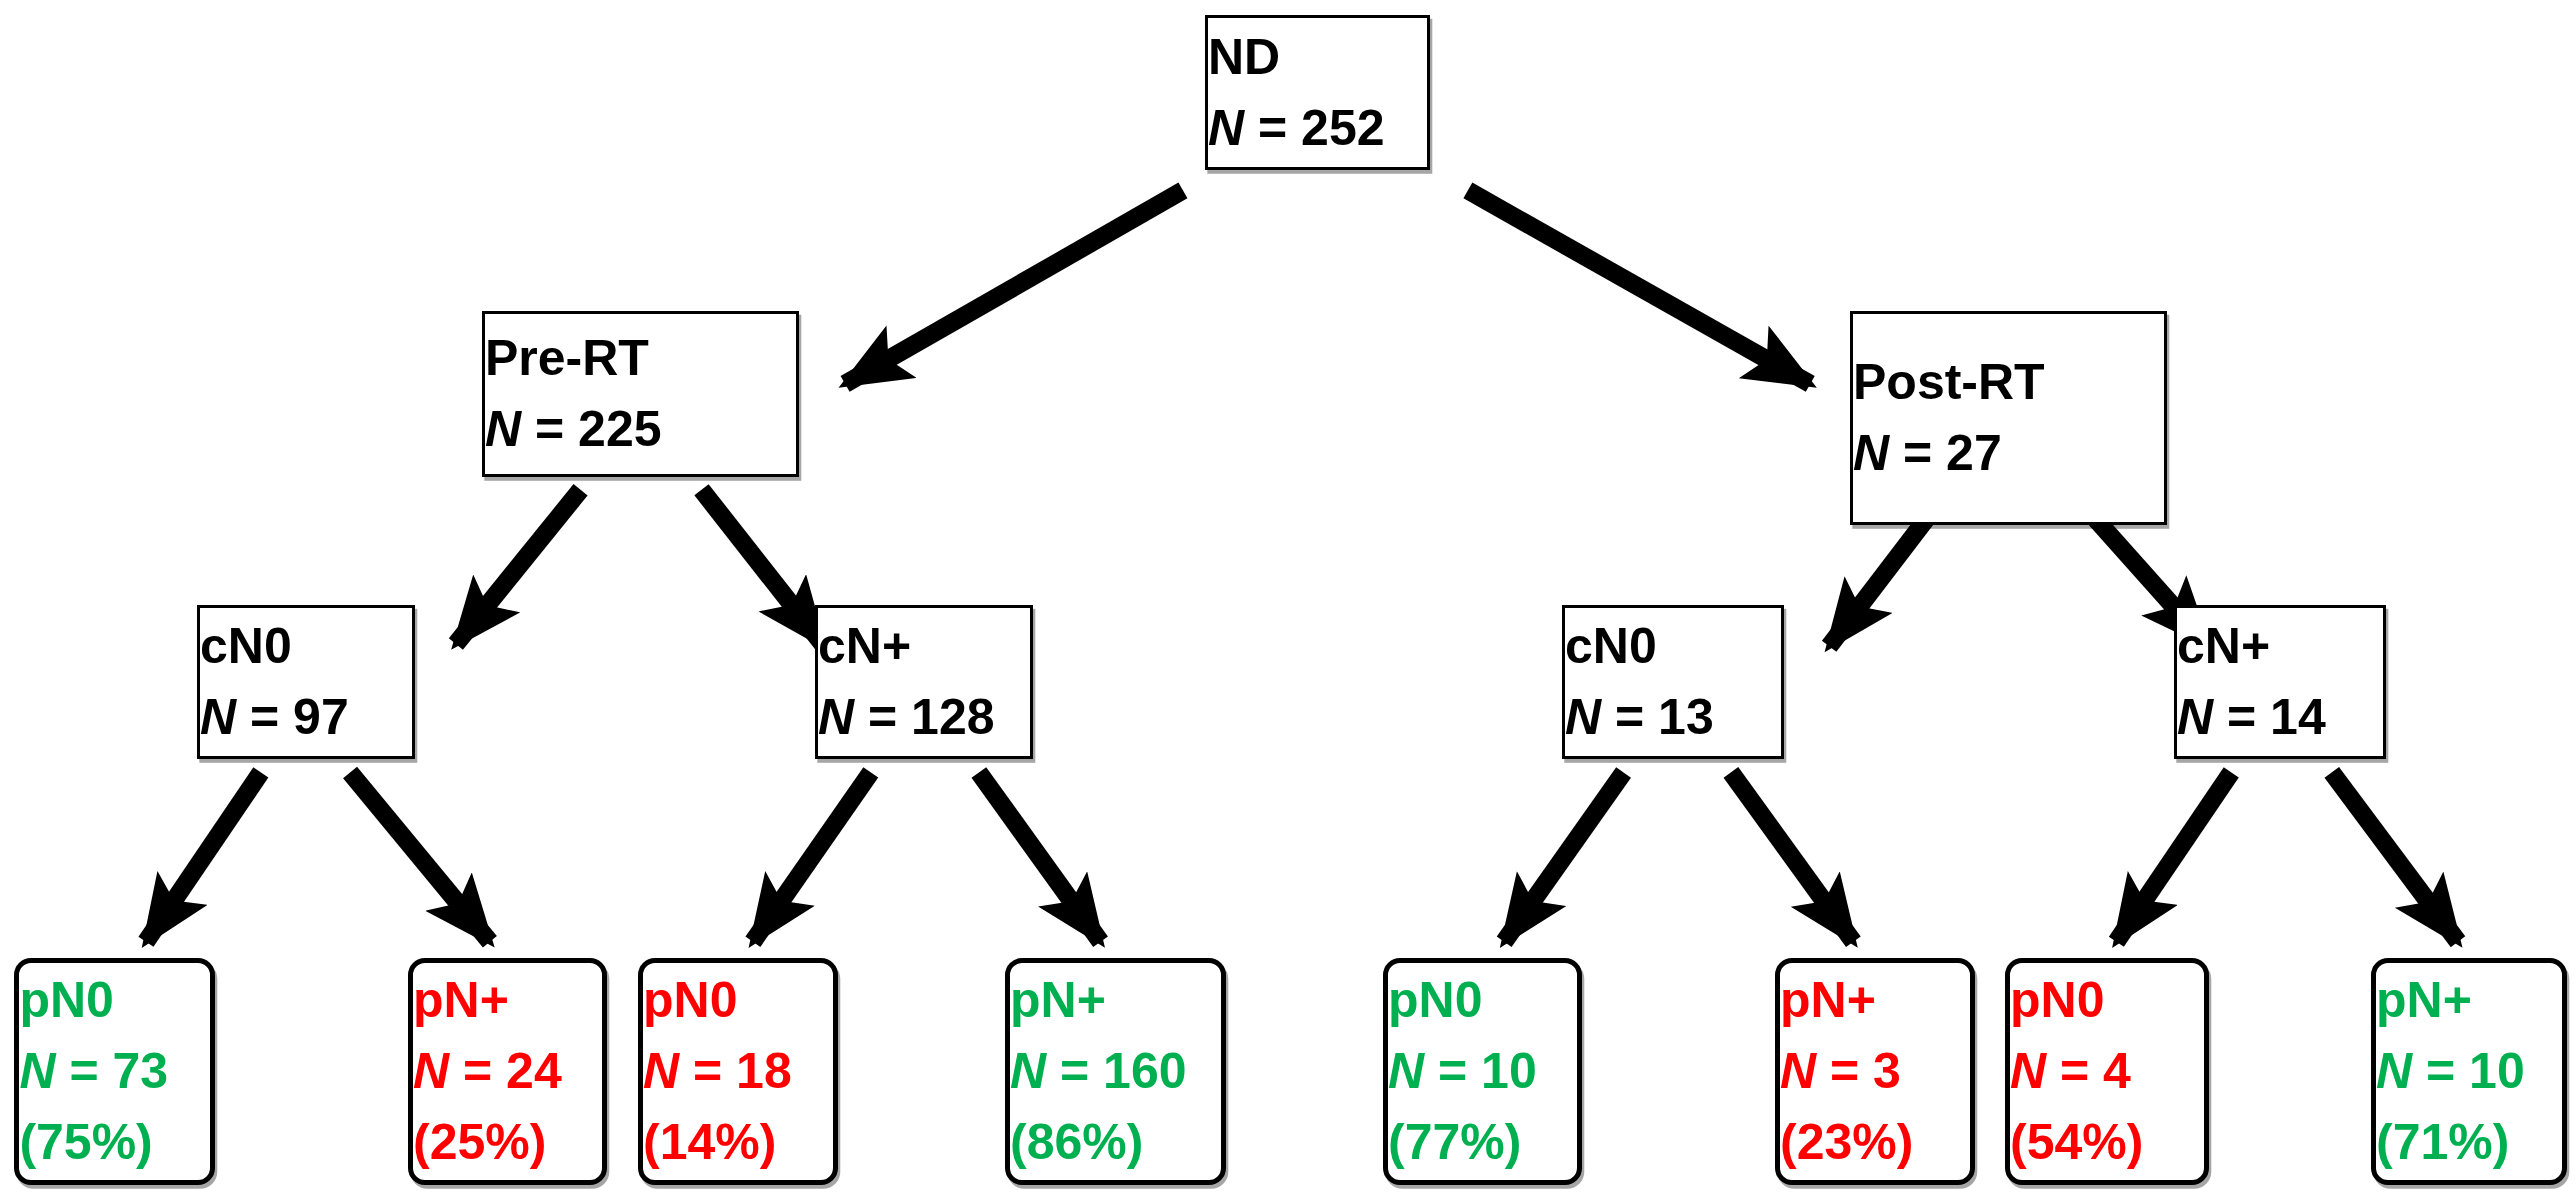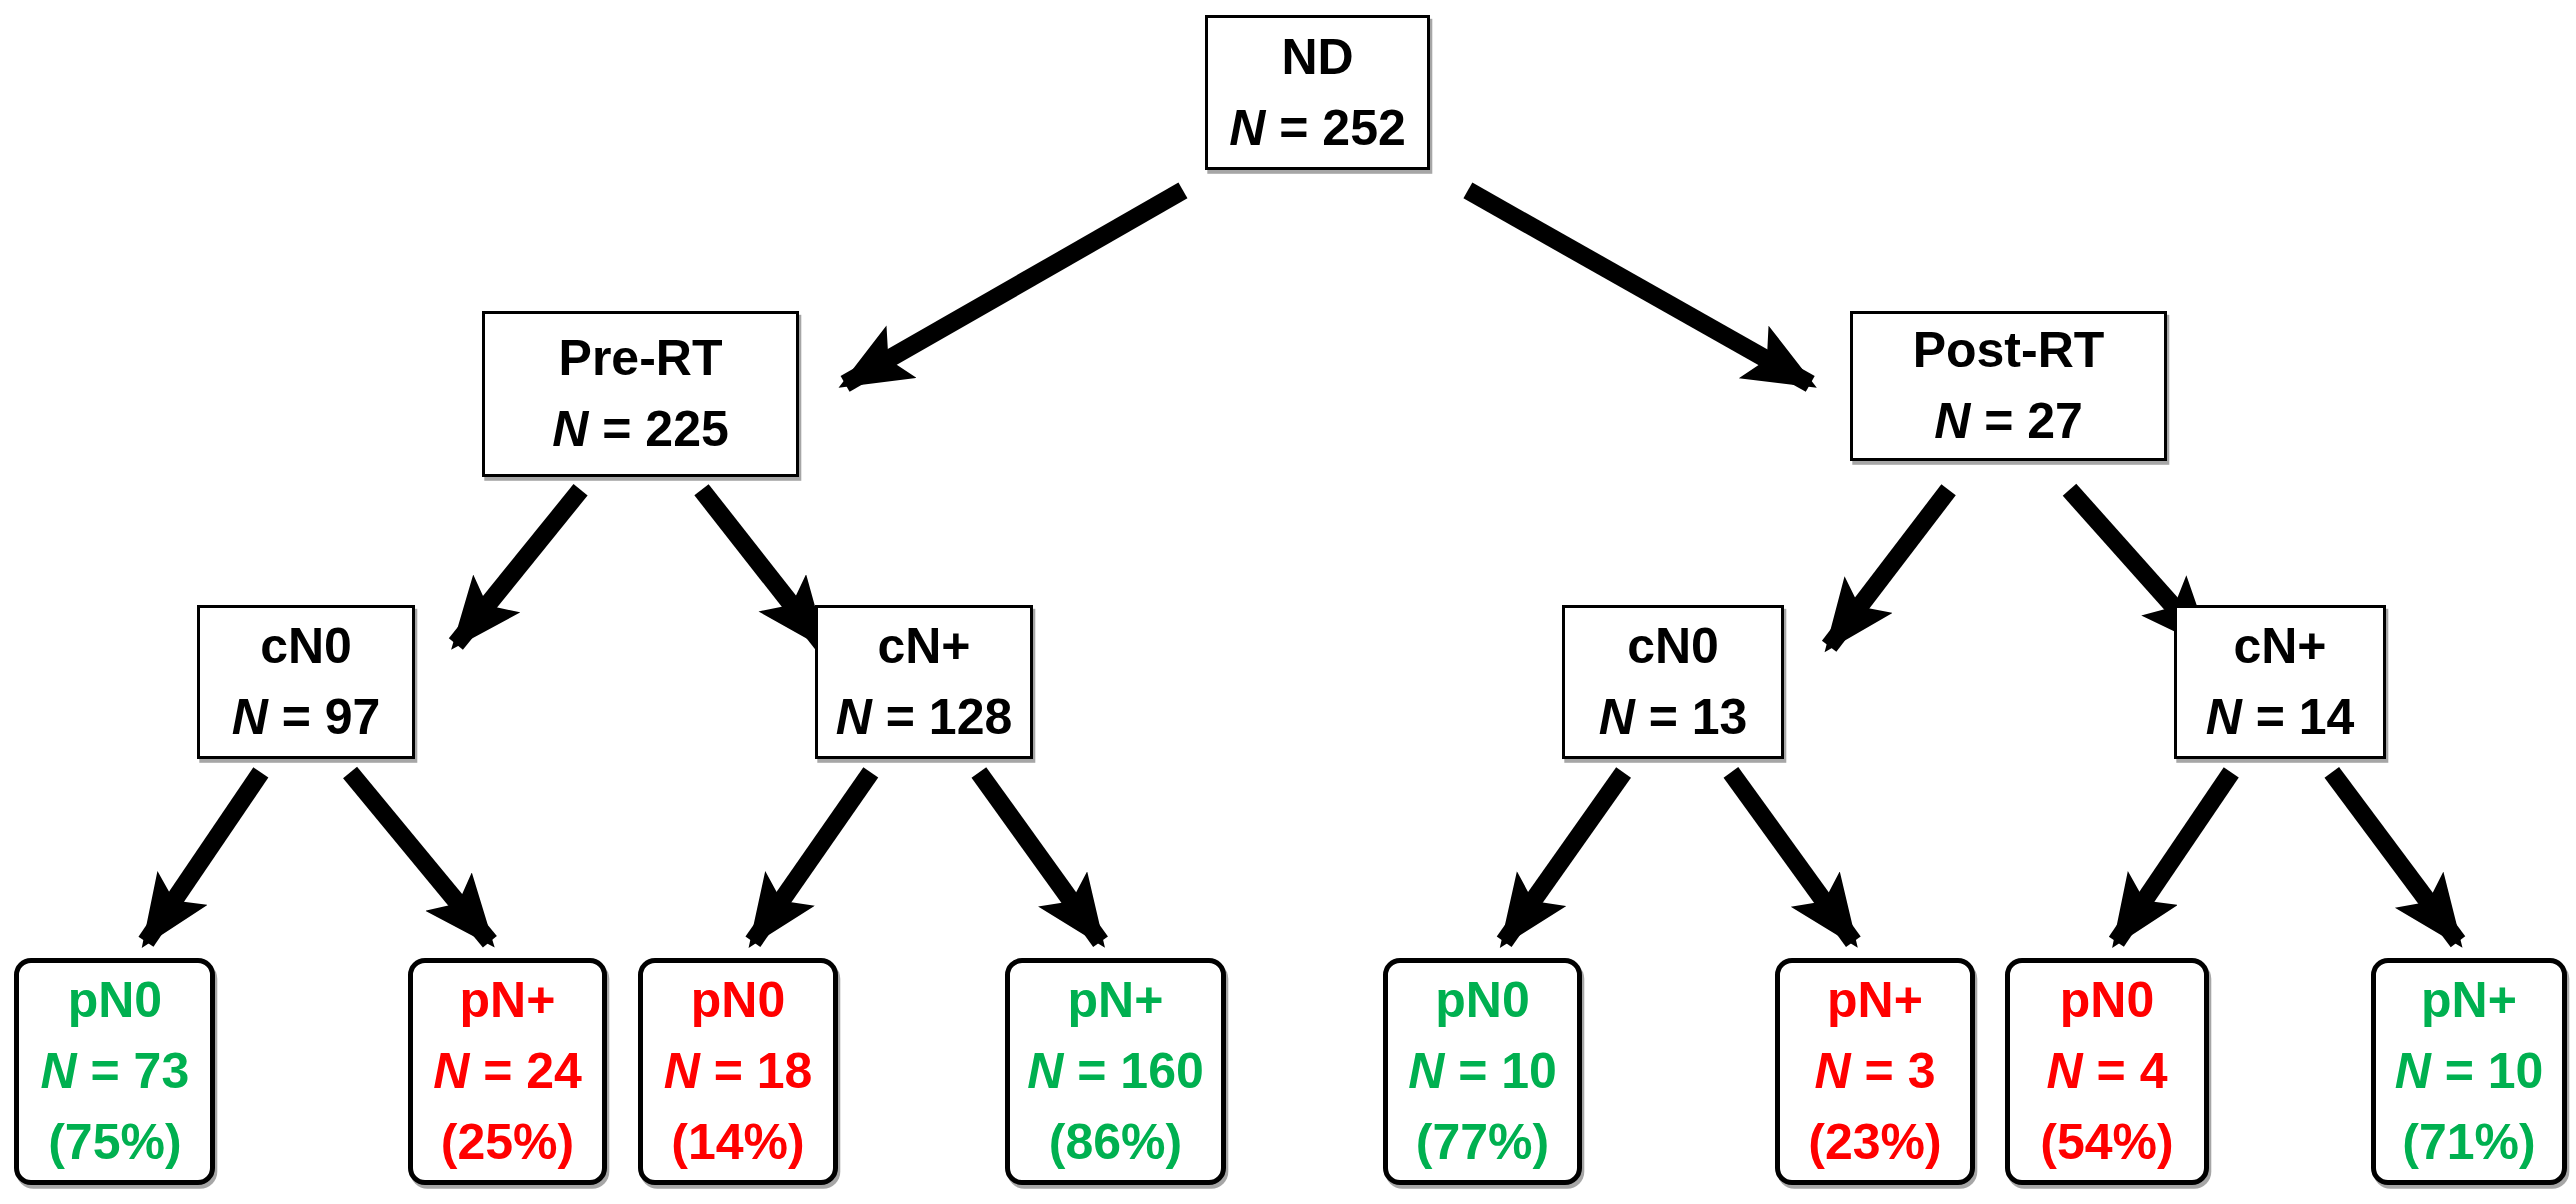--- a/index.html
+++ b/index.html
@@ -27,21 +27,21 @@
     stroke-width: 24;
   }
   .node {
     position: absolute;
     box-sizing: border-box;
     background: #ffffff;
     border: 3.8px solid #000000;
     box-shadow: 2.3px 3.8px 0 rgba(0,0,0,0.35);
     display: flex;
     flex-direction: column;
-    align-items: center;
+    align-items: flex-start;
     justify-content: center;
     text-align: center;
     font-weight: bold;
     font-size: 50px;
     line-height: 1.42;
     color: #000000;
     white-space: nowrap;
   }
   .node.leaf {
     border-width: 5.3px;
@@ -84,21 +84,21 @@
 
   <div class="node" style="left:1205px; top:15px; width:225px; height:155px">
     <div class="nline">ND</div>
     <div class="nline iline">N = 252</div>
   </div>
 
   <div class="node" style="left:482px; top:311px; width:317px; height:166px">
     <div class="nline">Pre-RT</div>
     <div class="nline iline">N = 225</div>
   </div>
-  <div class="node" style="left:1850px; top:311px; width:317px; height:150px">
+  <div class="node" style="left:1850px; top:311px; width:317px; height:214px">
     <div class="nline">Post-RT</div>
     <div class="nline iline">N = 27</div>
   </div>
 
   <div class="node" style="left:197px; top:605px; width:218px; height:154px">
     <div class="nline">cN0</div>
     <div class="nline iline">N = 97</div>
   </div>
   <div class="node" style="left:815px; top:605px; width:218px; height:154px">
     <div class="nline">cN+</div>

